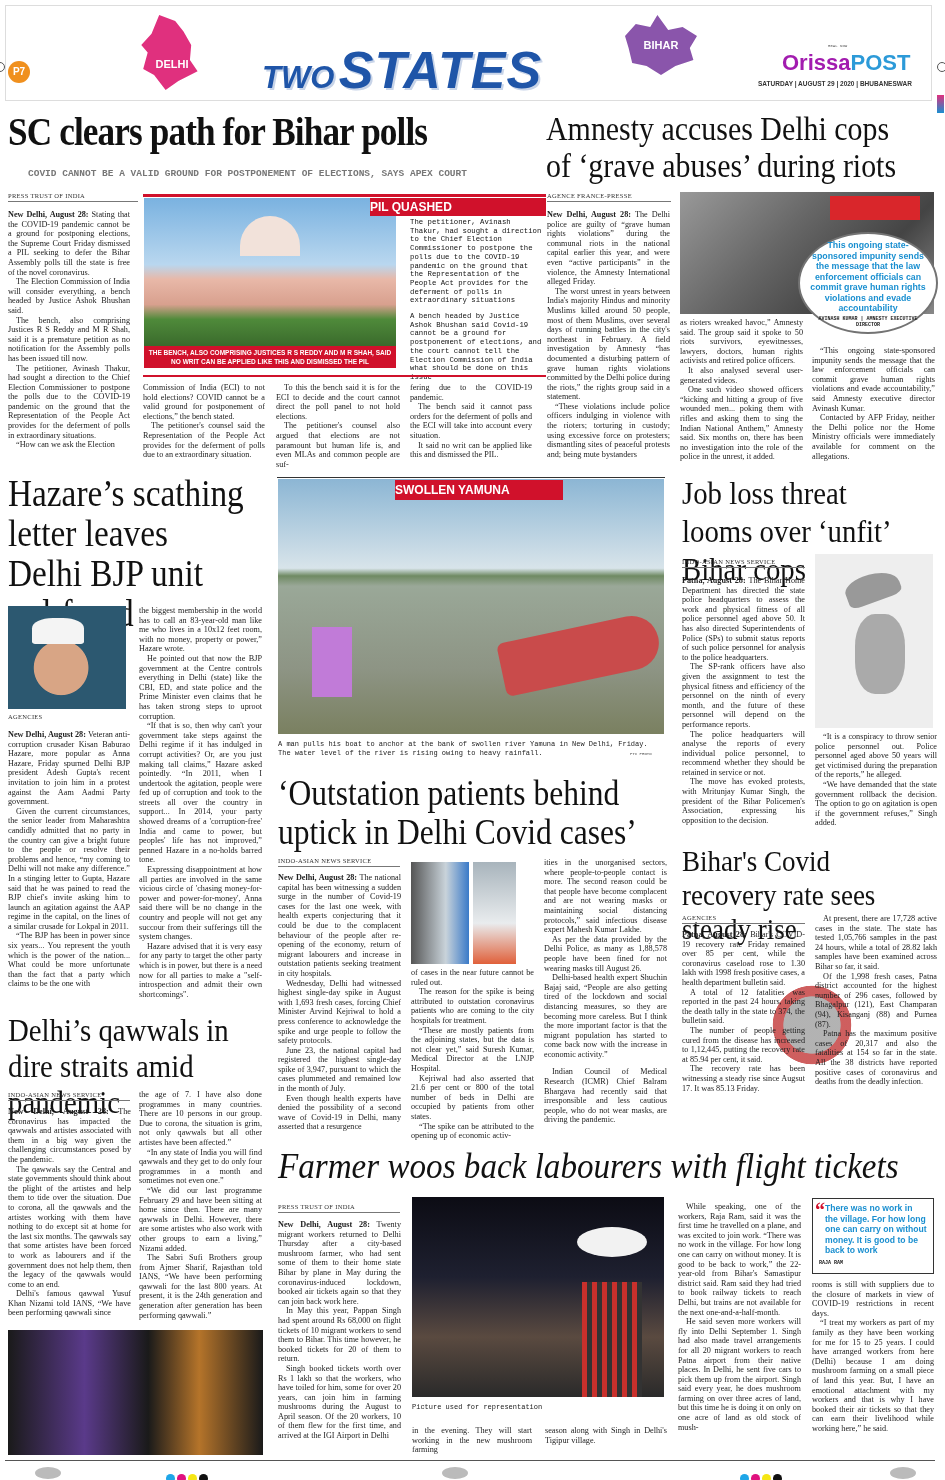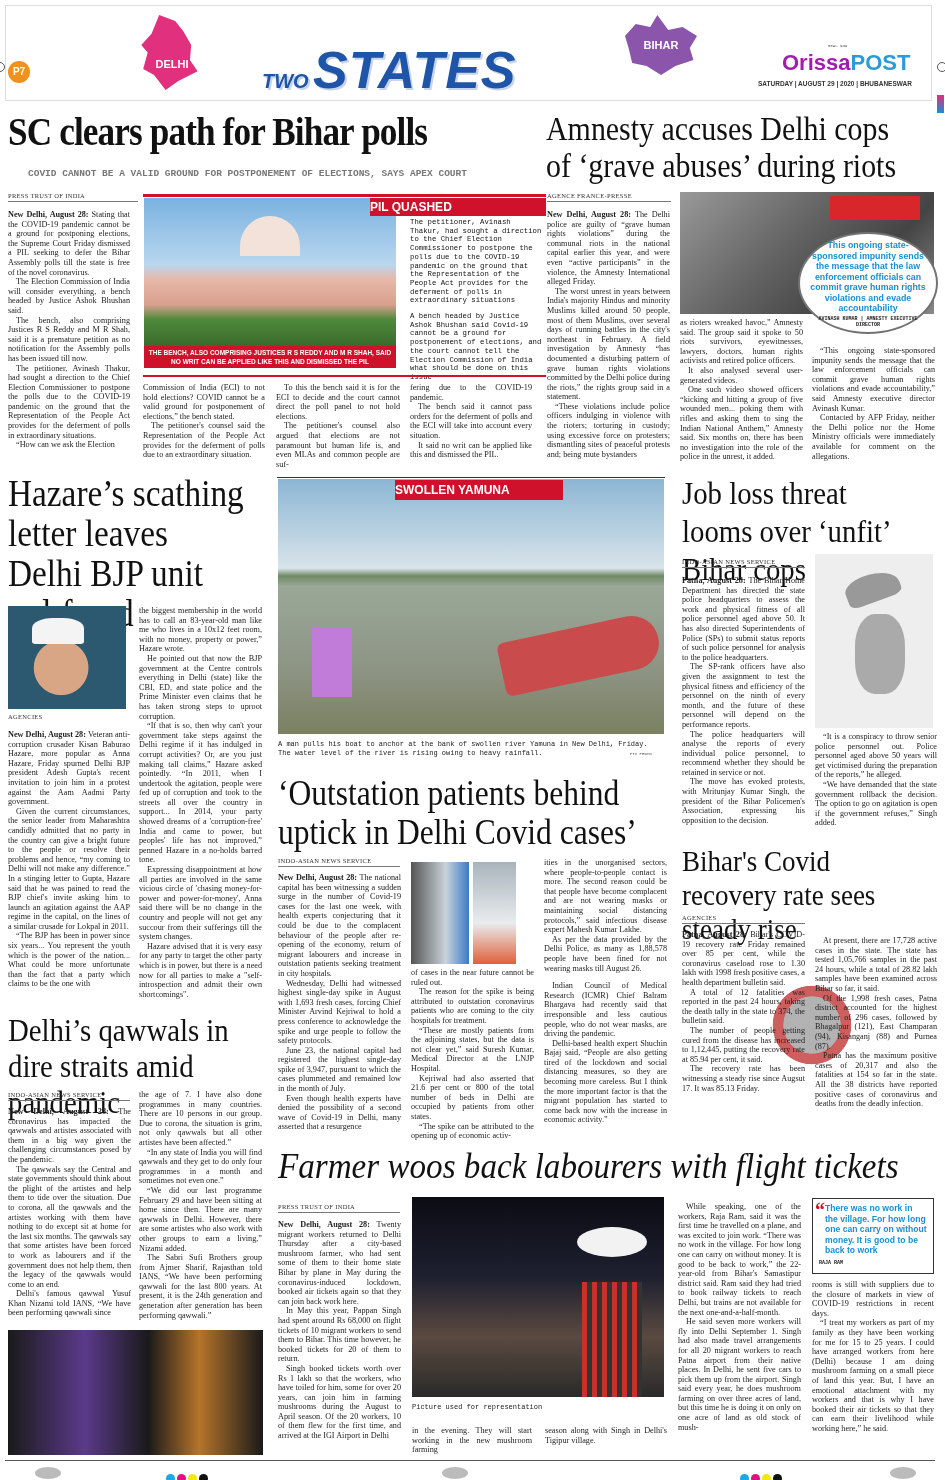--- a/index.html
+++ b/index.html
@@ -12,21 +12,21 @@
 .dateline{font-weight:bold}
 .agency{font-family:"Liberation Serif",serif;font-size:6.5px;letter-spacing:.3px;color:#333;border-bottom:1px solid #777;padding-bottom:2px;text-transform:uppercase}
 .head{font-family:"Liberation Serif",serif;color:#111;line-height:1}
 
 #masthead{left:5px;top:5px;width:927px;height:96px;border:1px solid #ddd}
 .p7{left:8px;top:61px;width:22px;height:22px;border-radius:50%;background:#f0901e;color:#fff;font:bold 10px "Liberation Sans",sans-serif;text-align:center;line-height:22px}
 .state-shape{font:bold 11px "Liberation Sans",sans-serif;color:#fff;text-align:center}
 .delhi{left:140px;top:15px;width:64px;height:75px;background:#e0307e;clip-path:polygon(30% 0,55% 8%,68% 22%,80% 40%,78% 60%,90% 75%,60% 88%,40% 100%,22% 80%,5% 72%,12% 50%,2% 40%,18% 25%)}
 .bihar{left:625px;top:15px;width:72px;height:60px;background:#8a55ab;clip-path:polygon(0 35%,15% 15%,35% 20%,45% 0,60% 25%,80% 20%,100% 35%,90% 55%,95% 75%,70% 85%,50% 100%,30% 85%,10% 80%,5% 55%)}
 .twostates{left:262px;top:40px;font-family:"Liberation Sans",sans-serif;font-weight:bold;font-style:italic;color:#1f55a8;text-shadow:2px 2px 0 #c8d4e8}
-.twostates .two{font-size:20px}
+.twostates .two{font-size:31px}
 .twostates .states{font-size:52px;letter-spacing:1px}
 .logo{left:782px;top:50px;font:bold 22px "Liberation Sans",sans-serif;color:#1f6fb8}
 .logo span{color:#2c9ad8}
 .dateline-top{left:758px;top:80px;font:bold 6.5px "Liberation Sans",sans-serif;color:#333}
 .regmark{width:10px;height:10px;border:1px solid #555;border-radius:50%}
 
 .red-tag{background:#d0112b;color:#fff;font:bold 12px "Liberation Sans",sans-serif;text-align:left}
 .red-caption{background:#d0112b;color:#fff;font:bold 6.5px "Liberation Sans",sans-serif;text-align:center;line-height:9px;padding:2px 4px}
 .img{background:#9bb;overflow:hidden}
 .quote-blue{font:bold 8.8px "Liberation Sans",sans-serif;color:#1a8fd0;line-height:10.5px;text-align:center}
@@ -175,34 +175,34 @@
 <div class="abs body-text" style="left:411px;top:968px;width:123px">
   <p class="lead">of cases in the near future cannot be ruled out.</p>
   <p>The reason for the spike is being attributed to outstation coronavirus patients who are coming to the city hospitals for treatment.</p>
   <p>“These are mostly patients from the adjoining states, but the data is not clear yet,” said Suresh Kumar, Medical Director at the LNJP Hospital.</p>
   <p>Kejriwal had also asserted that 21.6 per cent or 800 of the total number of beds in Delhi are occupied by patients from other states.</p>
   <p>“The spike can be attributed to the opening up of economic activ-</p>
 </div>
 <div class="abs body-text" style="left:544px;top:858px;width:123px">
   <p class="lead">ities in the unorganised sectors, where people-to-people contact is more. The second reason could be that people have become complacent and are not wearing masks or maintaining social distancing protocols,” said infectious disease expert Mahesh Kumar Lakhe.</p>
   <p>As per the data provided by the Delhi Police, as many as 1,88,578 people have been fined for not wearing masks till August 26.</p>
+  <p>Delhi-based health expert Shuchin Bajaj said, “People are also getting tired of the lockdown and social distancing measures, so they are becoming more careless. But I think the more important factor is that the migrant population has started to come back now with the increase in economic activity.”</p>
   <p style="margin-top:8px">Indian Council of Medical Research (ICMR) Chief Balram Bhargava had recently said that irresponsible and less cautious people, who do not wear masks, are driving the pandemic.</p>
-  <p>Delhi-based health expert Shuchin Bajaj said, “People are also getting tired of the lockdown and social distancing measures, so they are becoming more careless. But I think the more important factor is that the migrant population has started to come back now with the increase in economic activity.”</p>
 </div>
 
 <div class="abs head" style="left:682px;top:844px;width:260px;font-size:30px;line-height:34px;transform:scaleX(.9);transform-origin:left">Bihar's Covid recovery rate sees steady rise</div>
 <div class="abs agency" style="left:682px;top:914px;width:123px">AGENCIES</div>
 <div class="abs" style="left:762px;top:975px;width:100px;height:100px;border-radius:50%;background:radial-gradient(circle,#aaa 0 40%,#c94d4d 41% 55%,transparent 56%);opacity:.9"></div>
 <div class="abs body-text" style="left:682px;top:930px;width:123px">
   <p class="lead"><span class="dateline">Patna, August 28:</span> <span>Bihar's COVID-19 recovery rate Friday remained over 85 per cent, while the coronavirus caseload rose to 1.30 lakh with 1998 fresh positive cases, a health department bulletin said.</span></p>
   <p>A total of 12 fatalities was reported in the past 24 hours, taking the death tally in the state to 374, the bulletin said.</p>
   <p>The number of people getting cured from the disease has increased to 1,12,445, putting the recovery rate at 85.94 per cent, it said.</p>
   <p>The recovery rate has been witnessing a steady rise since Augsut 17. It was 85.13 Friday.</p>
 </div>
-<div class="abs body-text" style="left:815px;top:936px;width:122px">
+<div class="abs body-text" style="left:815px;top:914px;width:122px">
   <p>At present, there are 17,728 active cases in the state. The state has tested 1,05,766 samples in the past 24 hours, while a total of 28.82 lakh samples have been examined across Bihar so far, it said.</p>
   <p>Of the 1,998 fresh cases, Patna district accounted for the highest number of 296 cases, followed by Bhagalpur (121), East Champaran (94), Kisanganj (88) and Purnea (87).</p>
   <p>Patna has the maximum positive cases of 20,317 and also the fatalities at 154 so far in the state. All the 38 districts have reported positive cases of coronavirus and deaths from the deadly infection.</p>
 </div>
 
 <div class="abs head" style="left:8px;top:1012px;width:262px;font-size:32px;line-height:36px;transform:scaleX(.9);transform-origin:left">Delhi’s qawwals in dire straits amid pandemic</div>
 <div class="abs agency" style="left:8px;top:1091px;width:122px">INDO-ASIAN NEWS SERVICE</div>
 <div class="abs body-text" style="left:8px;top:1107px;width:123px">
   <p class="lead"><span class="dateline">New Delhi, August 28:</span> <span>The coronavirus has impacted the qawwals and artistes associated with them in a big way given the challenging circumstances posed by the pandemic.</span></p>
   <p>The qawwals say the Central and state governments should think about the plight of the artistes and help them to tide over the situation. Due to corona, all the qawwals and the artistes working with them have nothing to do except sit at home for the last six months. The qawwals say that some artistes have been forced to work as labourers and if the government does not help them, then the legacy of the qawwals would come to an end.</p>

